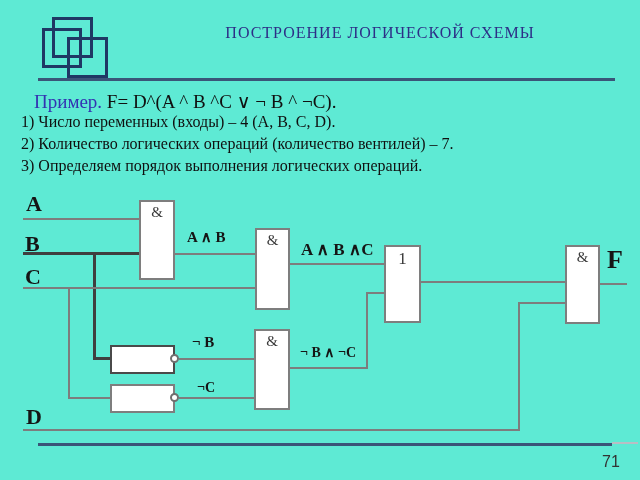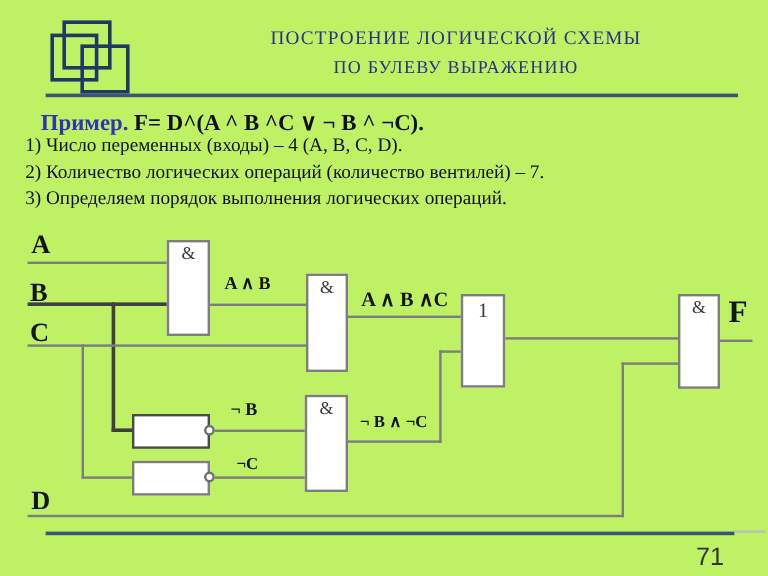--- a/index.html
+++ b/index.html
@@ -1,60 +1,59 @@
 <!DOCTYPE html>
 <html><head>
 <meta charset="utf-8">
 <style>
   html,body{margin:0;padding:0;background:#ffffff;}
-  .slide{position:relative;width:640px;height:480px;background:#bef264;overflow:hidden;
+  .slide{position:relative;width:640px;height:480px;background:#5eead4;overflow:hidden;
          font-family:"Liberation Serif",serif;}
   
   .logo-sq{position:absolute;box-sizing:border-box;border:3px solid #1f3864;background:transparent;}
   
   .title-line{position:absolute;left:150px;width:460px;text-align:center;color:#2d2e87;
               letter-spacing:1px;line-height:1.1;}
   .rule{position:absolute;background:#3a5578;height:3px;}
   .rule-ext{position:absolute;background:#b9bec4;height:2px;}
   
-  .example{position:absolute;left:34px;top:90px;font-size:19px;font-weight:bold;color:#101010;white-space:nowrap;}
+  .example{position:absolute;left:34px;top:90px;font-size:19px;font-weight:normal;color:#101010;white-space:nowrap;}
   .example .primer{color:#3333b2;}
   .step{position:absolute;left:21px;font-size:16px;color:#101010;white-space:nowrap;}
   .orderf{position:absolute;left:186px;top:178px;font-size:17px;font-weight:bold;color:#101010;white-space:nowrap;}
   .orderf .sup{color:#e01b1b;font-size:11px;vertical-align:6px;font-weight:bold;}
   .orderf .vee{font-size:12px;vertical-align:4px;}
   
   .wire{position:absolute;background:#7d7d7d;}
   .wire.dark{background:#3f3f3f;}
   .gate{position:absolute;box-sizing:border-box;border:2px solid #7e7e7e;background:#ffffff;text-align:center;}
   .gate.darkb{border-color:#4a4a4a;}
   .gsym{display:inline-block;margin-top:3px;font-size:15px;line-height:1;color:#3a3a3a;}
   .gsym.or{font-size:17px;}
   .bubble{position:absolute;box-sizing:border-box;width:9px;height:9px;border:2px solid #6f6f6f;
           border-radius:50%;background:#ffffff;}
   .inlabel{position:absolute;font-weight:bold;font-size:22px;line-height:1;color:#151515;}
   .outlabel{position:absolute;font-weight:bold;font-size:26px;line-height:1;color:#151515;}
   .wlabel{position:absolute;font-weight:bold;line-height:1;color:#151515;white-space:nowrap;}
   
-  .pagenum{position:absolute;left:580px;top:453px;font-size:21px;color:#333333;
+  .pagenum{position:absolute;left:602px;top:453px;font-size:16px;color:#333333;
            font-family:"Liberation Sans",sans-serif;}
 </style>
 </head>
 <body>
 
 <div class="slide">
 
   <div>
     <div class="logo-sq" style="left:52px;top:17px;width:41px;height:41px;"></div>
     <div class="logo-sq" style="left:42px;top:28px;width:40px;height:40px;"></div>
     <div class="logo-sq" style="left:67px;top:37px;width:41px;height:41px;"></div>
   </div>
 
   <div class="title-line" style="top:24px;font-size:16px;">ПОСТРОЕНИЕ  ЛОГИЧЕСКОЙ  СХЕМЫ</div>
-  <div class="title-line" style="top:49px;font-size:15px;">ПО БУЛЕВУ ВЫРАЖЕНИЮ</div>
   <div class="rule" style="left:38px;top:78px;width:577px;"></div>
 
   <div class="example">
     <span class="primer">Пример.</span><span> F= D^(A ^ B ^C ∨ ¬ B ^ ¬C).</span>
   </div>
 
   <div class="step" style="top:113px;">1) Число переменных (входы) – 4 (A, B, C, D).</div>
   <div class="step" style="top:135px;">2) Количество логических операций (количество вентилей) – 7.</div>
   <div class="step" style="top:157px;">3) Определяем порядок выполнения логических операций.</div>
 

